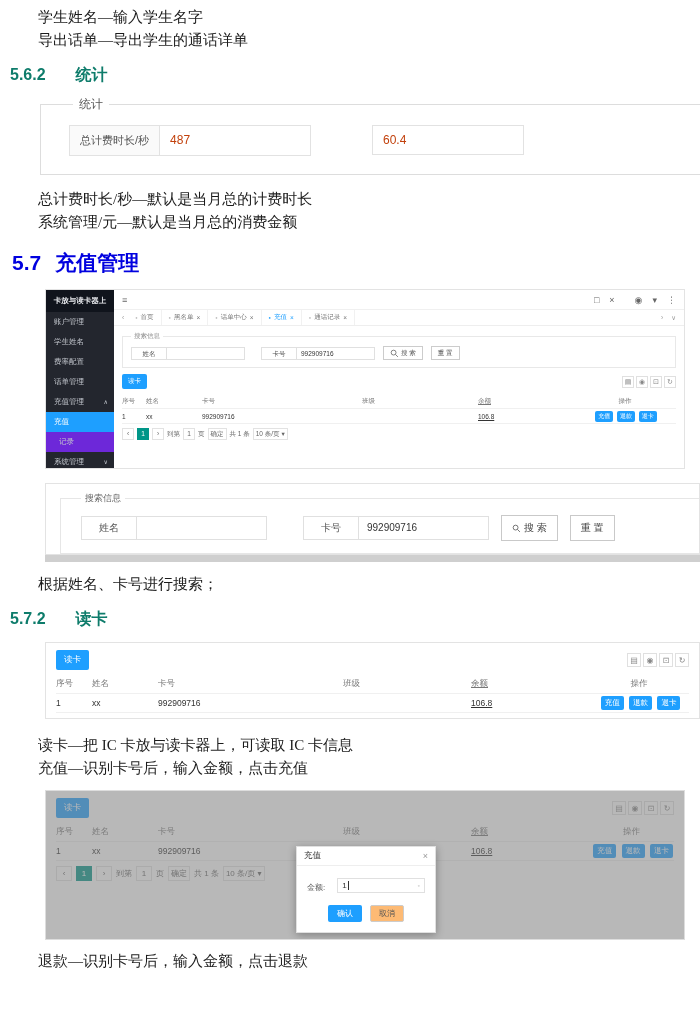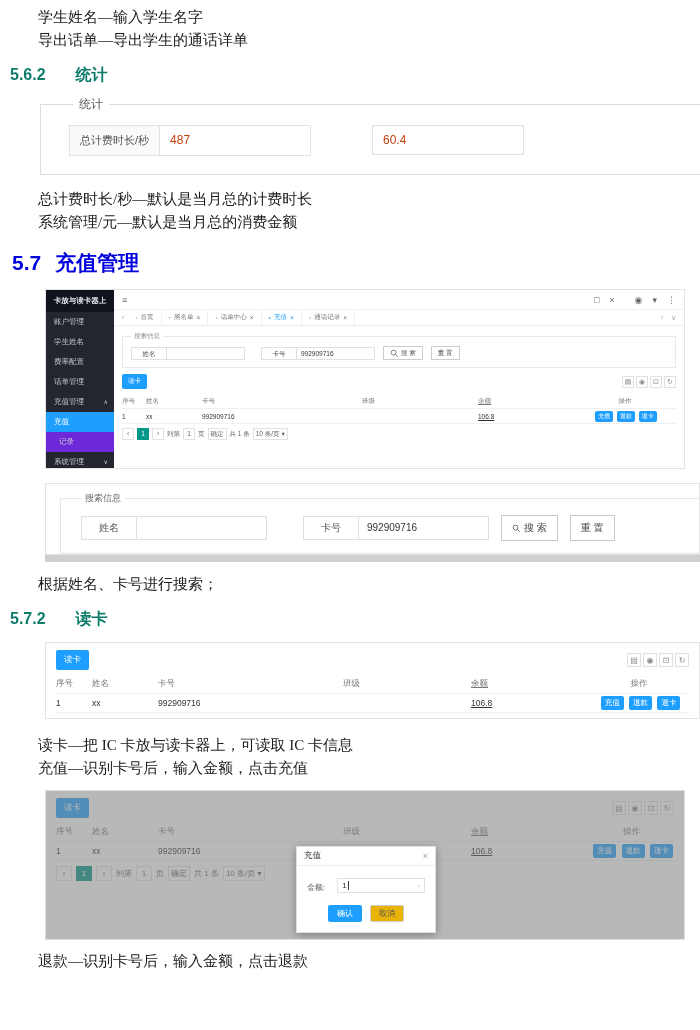--- a/index.html
+++ b/index.html
@@ -126,21 +126,21 @@
     border-bottom:1px solid #eee; font-size:8.5px; color:#333; }
   .modal-close { margin-left:auto; color:#999; font-size:9px; cursor:pointer; }
   .modal-body { padding:12px 10px 8px; display:flex; align-items:flex-end; gap:12px; }
   .modal-body .lbl { font-size:8px; color:#555; }
   .modal-inp { flex:1; border:1px solid #e0e0e0; height:15px; display:flex;
     align-items:center; padding:0 4px; font-size:8px; color:#333; }
   .modal-inp .clr { margin-left:auto; color:#aaa; font-size:7px; }
   .caret-bar { display:inline-block; width:1px; height:9px; background:#333; margin-left:1px; }
   .modal-foot { display:flex; justify-content:center; gap:8px; padding:4px 0 10px; }
   .m-ok { font-size:8px; padding:3px 9px; }
-  .m-cancel { font-size:8px; padding:2px 8px; background:#eab308; border:1px solid #ccc;
+  .m-cancel { font-size:8px; padding:2px 8px; background:#fdba74; border:1px solid #ccc;
     color:#555; border-radius:2px; cursor:pointer; }
   .mag { width:9px; height:9px; }
 </style>
 </head>
 <body>
 
 <div class="page">
 
   <p class="doc-line">学生姓名—输入学生名字</p>
   <p class="doc-line">导出话单—导出学生的通话详单</p>

